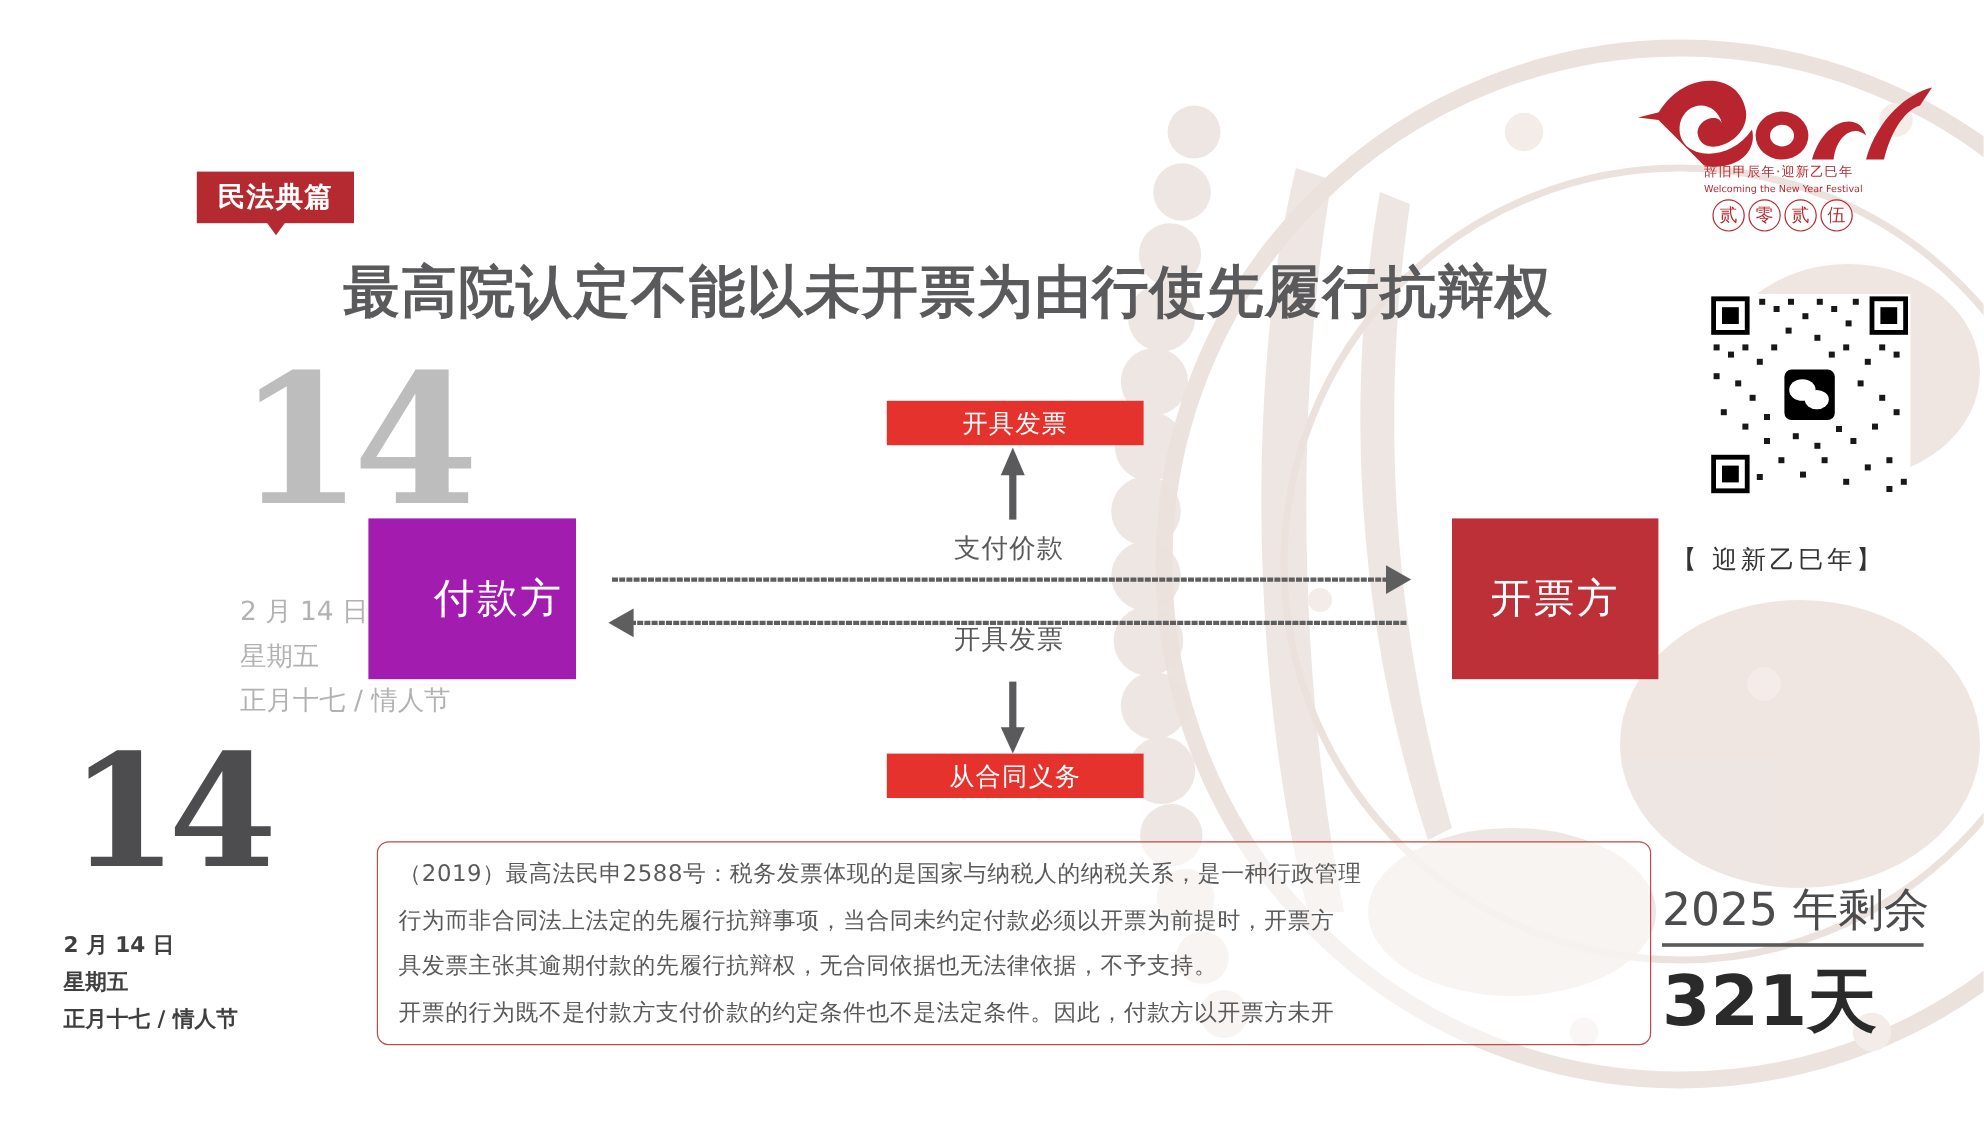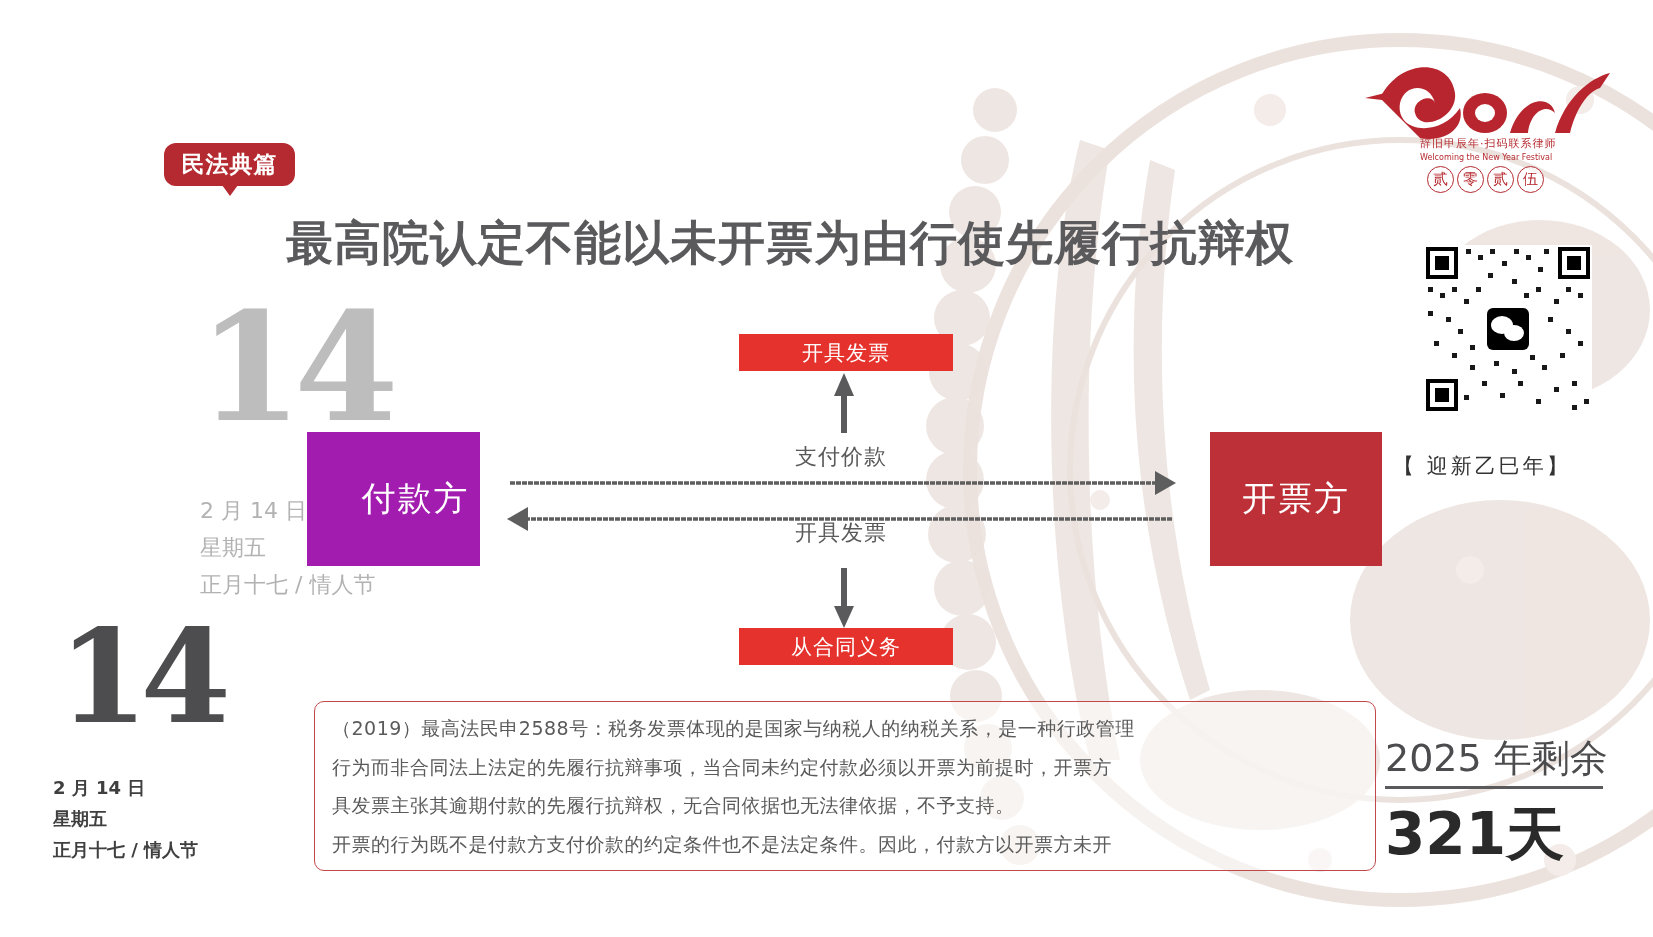--- a/index.html
+++ b/index.html
@@ -4,21 +4,21 @@
 <style>
   * { box-sizing: border-box; margin: 0; padding: 0; }
   html, body { width: 1653px; height: 937px; overflow: hidden; background: #ffffff; }
   body { position: relative; font-family: "DejaVu Sans", "Liberation Sans", sans-serif; color: #595757; }
 
   
   .bg-deco { position: absolute; left: 0; top: 0; width: 1653px; height: 937px; pointer-events: none; }
 
   .tag {
     position: absolute; left: 164px; top: 143px; width: 131px; height: 43px;
-    background: #b52a30; border-radius: 12px; color: #fff;
+    background: #b52a30; border-radius: 0; color: #fff;
     font-size: 23px; font-weight: bold; display: flex; align-items: center; justify-content: center;
     letter-spacing: 1px;
   }
   .tag::after {
     content: ""; position: absolute; left: 58px; bottom: -10px;
     border-left: 8px solid transparent; border-right: 8px solid transparent; border-top: 11px solid #b52a30;
   }
 
   .title {
     position: absolute; left: 286px; top: 212px; font-size: 47px; font-weight: bold; color: #5a5a5c;
@@ -166,21 +166,21 @@
 <svg class="logo" viewBox="0 0 255 160">
   <g fill="#b8252e">
     <path d="M20 60 C40 20, 90 20, 95 55 C98 80, 60 95, 55 75 C52 62, 72 55, 75 65 C70 45, 45 45, 40 65 C35 95, 80 100, 100 70 C105 90, 85 105, 60 100 Z"></path>
     <ellipse cx="125" cy="75" rx="22" ry="20"></ellipse>
     <path d="M150 95 C160 60, 190 55, 195 75 C185 65, 170 75, 168 95 Z"></path>
     <path d="M195 95 C205 60, 230 40, 250 35 L240 50 C225 55, 215 75, 210 95 Z"></path>
     <path d="M5 60 L25 55 L22 62 Z"></path>
   </g>
   <ellipse cx="125" cy="75" rx="10" ry="9" fill="#fff"></ellipse>
 </svg>
-<div class="logo-sub1">辞旧甲辰年·扫码联系律师</div>
+<div class="logo-sub1">辞旧甲辰年·迎新乙巳年</div>
 <div class="logo-sub2">Welcoming the New Year Festival</div>
 <div class="logo-badges">
   <div class="logo-badge">贰</div>
   <div class="logo-badge">零</div>
   <div class="logo-badge">贰</div>
   <div class="logo-badge">伍</div>
 </div>
 
 <svg class="qr" viewBox="0 0 168 168">
   <rect width="168" height="168" fill="#fff"></rect>

